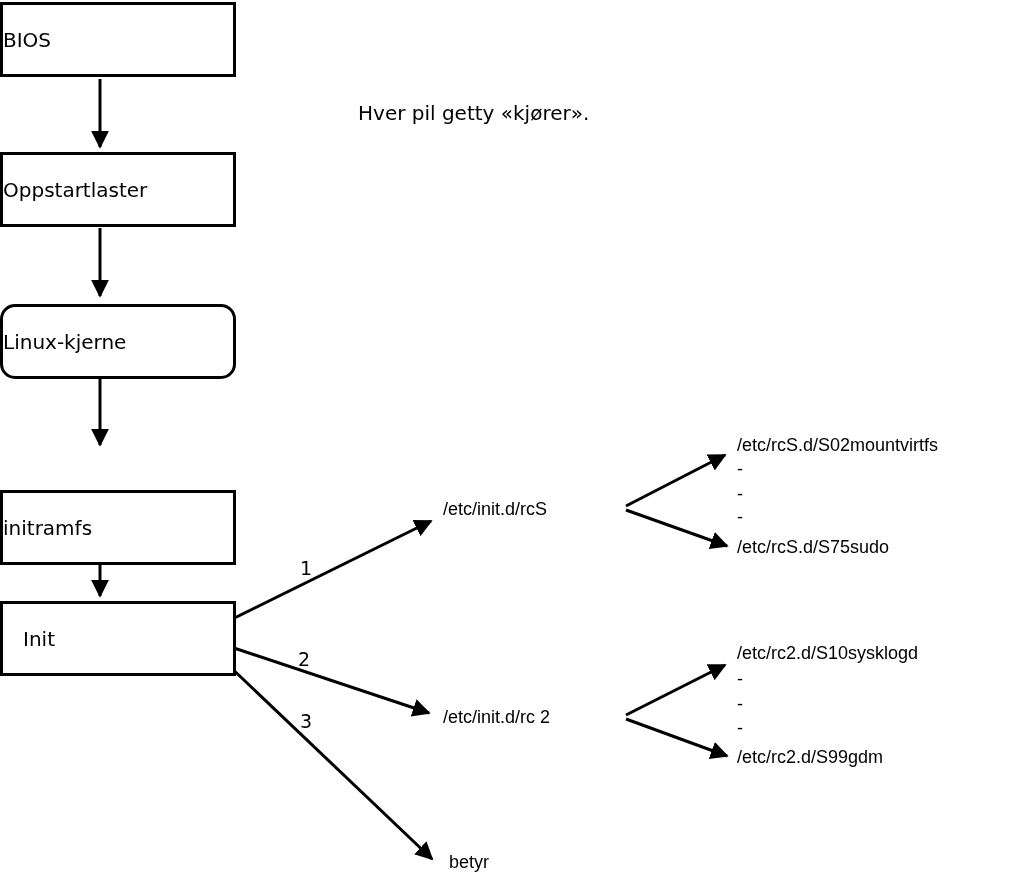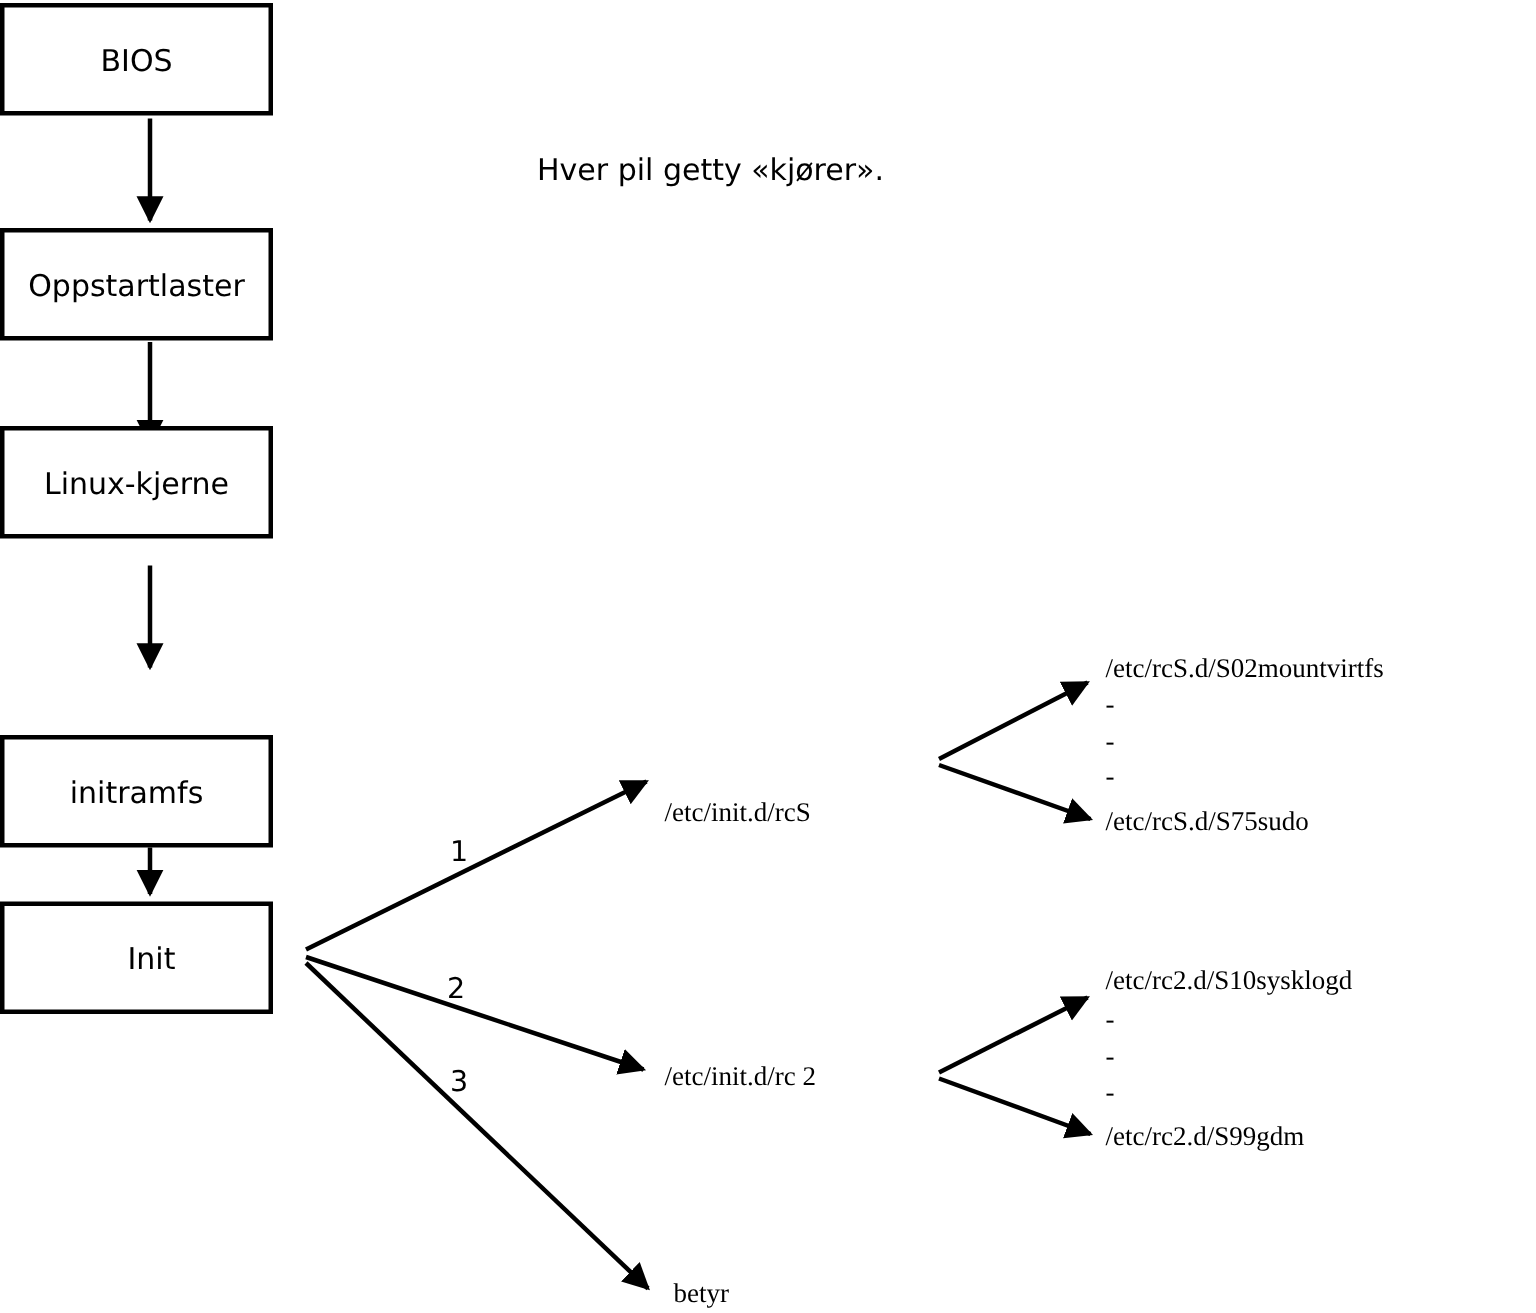--- a/index.html
+++ b/index.html
@@ -19,44 +19,43 @@
   .arrow-layer {
     position: absolute;
     left: 0;
     top: 0;
     width: 1024px;
     height: 875px;
   }
   .node-box {
     position: absolute;
     left: 0;
-    width: 182px;
+    width: 236px;
     height: 75px;
     border: 3px solid #000000;
     background: #ffffff;
     box-sizing: border-box;
     display: flex;
     align-items: center;
-    justify-content: center;
     font-size: 20px;
   }
   .caption {
     position: absolute;
     font-size: 20px;
     white-space: nowrap;
   }
   .fan-label {
     position: absolute;
     font-size: 19px;
     line-height: 22px;
     white-space: nowrap;
   }
   .mono {
     position: absolute;
-    font-family: Liberation Serif, serif;
+    font-family: Liberation Sans, sans-serif;
     font-size: 18px;
     line-height: 21px;
     white-space: pre;
   }
 </style>
 </head>
 <body>
 
 <div class="canvas">
 
@@ -85,35 +84,35 @@
   </svg>
 
   <div class="caption" style="left:358px; top:101px;">Hver pil getty «kjører».</div>
 
   <div class="node-box" style="top:2px;">
     <span>BIOS</span>
   </div>
   <div class="node-box" style="top:152px;">
     <span>Oppstartlaster</span>
   </div>
-  <div class="node-box" style="top:284px;">
+  <div class="node-box" style="top:304px;border-radius:15px;">
     <span>Linux-kjerne</span>
   </div>
   <div class="node-box" style="top:450px;margin-top:40px;">
     <span>initramfs</span>
   </div>
   <div class="node-box" style="top:601px;padding-left:20px;">
     <span>Init</span>
   </div>
 
   <div class="fan-label" style="left:300px; top:557px;">1</div>
   <div class="fan-label" style="left:298px; top:648px;">2</div>
   <div class="fan-label" style="left:300px; top:710px;">3</div>
 
-  <div class="mono" style="left:443px; top:499px;margin-top:32px;">/etc/init.d/rcS</div>
+  <div class="mono" style="left:443px; top:499px;">/etc/init.d/rcS</div>
   <div class="mono" style="left:443px; top:707px;">/etc/init.d/rc 2</div>
   <div class="mono" style="left:449px; top:852px;">betyr</div>
 
   <div class="mono" style="left:737px; top:435px;">/etc/rcS.d/S02mountvirtfs</div>
   <div class="mono" style="left:737px; top:459px;">-</div>
   <div class="mono" style="left:737px; top:484px;">-</div>
   <div class="mono" style="left:737px; top:507px;">-</div>
   <div class="mono" style="left:737px; top:537px;">/etc/rcS.d/S75sudo</div>
 
   <div class="mono" style="left:737px; top:643px;text-align:right;">/etc/rc2.d/S10sysklogd</div>

